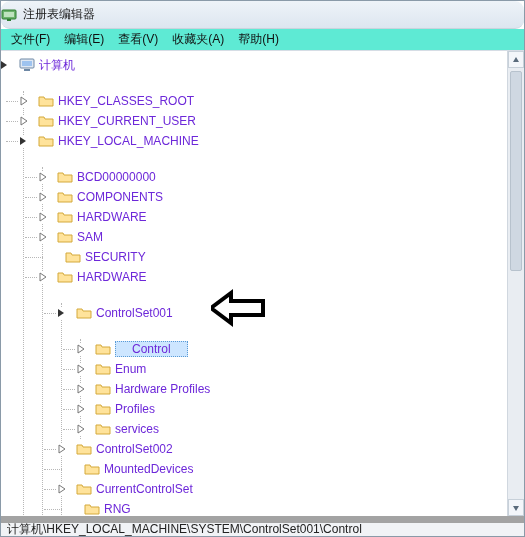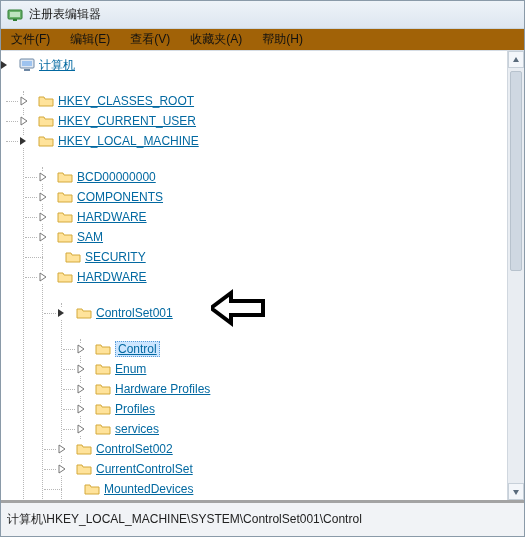--- a/index.html
+++ b/index.html
@@ -1,40 +1,40 @@
 <!DOCTYPE html>
 <html><head>
 <meta charset="utf-8">
 <style>
   * { box-sizing: border-box; margin: 0; padding: 0; font-family: "Microsoft YaHei", Tahoma, sans-serif; font-size: 12px; }
   html, body { width: 525px; height: 537px; background: #fff; overflow: hidden; }
   .window { width: 525px; height: 537px; display: flex; flex-direction: column; border: 1px solid #8a9aa8; }
-  .titlebar { height: 28px; background: linear-gradient(#eef3f8,#dde6f0); display: flex; align-items: center; padding: 0 6px; border-bottom: 1px solid #c9d4dd; }
+  .titlebar { height: 28px; background: linear-gradient(#eef3f8,#dde6f0); display: flex; align-items: center; padding: 0 0; border-bottom: 1px solid #c9d4dd; border-radius: 9px; }
   .titlebar .app-icon { width: 16px; height: 16px; margin-right: 6px; }
   .titlebar .title { color: #1a1a1a; }
-  .menubar { height: 22px; background: #a16207; display: flex; align-items: center; gap: 20px; padding: 0 10px; border-bottom: 1px solid #d6dde5; }
+  .menubar { height: 22px; background: #5eead4; display: flex; align-items: center; gap: 14px; padding: 0 10px; border-bottom: 1px solid #d6dde5; }
   .menubar .mitem { color: #111; cursor: default; }
   .content { flex: 1; display: flex; background: #fff; position: relative; overflow: hidden; }
   .tree { flex: 1; overflow: auto; padding: 4px 0 4px 4px; position: relative; }
   .scrollbar { width: 17px; background: #e9edf2; border-left: 1px solid #d0d7df; position: relative; }
   .scrollbar .arrow { height: 17px; display:flex;align-items:center;justify-content:center;background:#f3f6fa;border:1px solid #c7d0d9;}
   .scrollbar .thumb { position:absolute;left:2px;right:2px;top:20px;height:200px;background:#cfd8e2;border:1px solid #b7c2cd;border-radius:2px;}
-  .statusbar { height: 36px; background: #f1f3f6; border-top: 3px solid #a3a3a3; display: flex; align-items: center; padding: 0 6px; color: #222; }
+  .statusbar { height: 20px; background: #f1f3f6; border-top: 7px solid #a3a3a3; display: flex; align-items: center; padding: 0 6px; color: #222; }
 
   ul.tree-root, ul.tree-root ul { list-style: none; }
   ul.tree-root ul { margin-left: 18px; border-left: 1px dotted #b7b7b7; margin-top: 16px; }
   li.node { position: relative; padding-left: 0; }
   .row { display: flex; align-items: center; height: 20px; position: relative; padding-left: 14px; }
   .row::before { content:""; position:absolute; left:-18px; top:10px; width:18px; border-top:1px dotted #b7b7b7; }
   ul.tree-root > li > .row::before { display:none; }
   .expander { width: 12px; height: 12px; display:inline-flex;align-items:center;justify-content:center;margin-right:2px; cursor:default; position:absolute; left:-6px; top:4px; background:#fff;}
   .expander svg { width:10px;height:10px; }
   .folder { width: 16px; height: 16px; margin-right: 4px; display:inline-flex;align-items:center;justify-content:center; }
-  .label { color: #0369a1; white-space: nowrap; text-decoration: underline; }
-  .selected { background: #cde6ff; border: 1px dotted #5a9bd5; padding: 0 2px; }
+  .label { color: #6d28d9; white-space: nowrap; }
+  .selected { background: #cde6ff; border: 1px dotted #5a9bd5; padding: 0 16px; }
   .computer-icon svg { width:16px;height:16px; }
 
   
   .arrow-annot { position:absolute; pointer-events:none; }
 </style>
 </head>
 <body>
 
 <div class="window">
 
@@ -311,41 +311,41 @@
                           <span class="folder">
                             <svg viewBox="0 0 16 16">
                               <path d="M1 4h5l1 2h8v7H1z" fill="#ffe39b" stroke="#d4a93b"></path>
                             </svg>
                           </span>
                           <span class="label">ControlSet002</span>
                         </div>
                       </li>
                     <li class="node">
                         <div class="row">
+                          <span class="folder" style="margin-left:8px">
+                            <svg viewBox="0 0 16 16">
+                              <path d="M1 4h5l1 2h8v7H1z" fill="#ffe39b" stroke="#d4a93b"></path>
+                            </svg>
+                          </span>
+                          <span class="label">MountedDevices</span>
+                        </div>
+                      </li>
+                    <li class="node">
+                        <div class="row">
                           <span class="expander">
                             <svg viewBox="0 0 10 10">
                               <polygon points="2,1 8,5 2,9" fill="none" stroke="#777"></polygon>
                             </svg>
                           </span>
                           <span class="folder">
                             <svg viewBox="0 0 16 16">
                               <path d="M1 4h5l1 2h8v7H1z" fill="#ffe39b" stroke="#d4a93b"></path>
                             </svg>
                           </span>
                           <span class="label">CurrentControlSet</span>
-                        </div>
-                      </li>
-                    <li class="node">
-                        <div class="row">
-                          <span class="folder" style="margin-left:8px">
-                            <svg viewBox="0 0 16 16">
-                              <path d="M1 4h5l1 2h8v7H1z" fill="#ffe39b" stroke="#d4a93b"></path>
-                            </svg>
-                          </span>
-                          <span class="label">MountedDevices</span>
                         </div>
                       </li>
                     <li class="node">
                         <div class="row">
                           <span class="folder" style="margin-left:8px">
                             <svg viewBox="0 0 16 16">
                               <path d="M1 4h5l1 2h8v7H1z" fill="#ffe39b" stroke="#d4a93b"></path>
                             </svg>
                           </span>
                           <span class="label">RNG</span>

